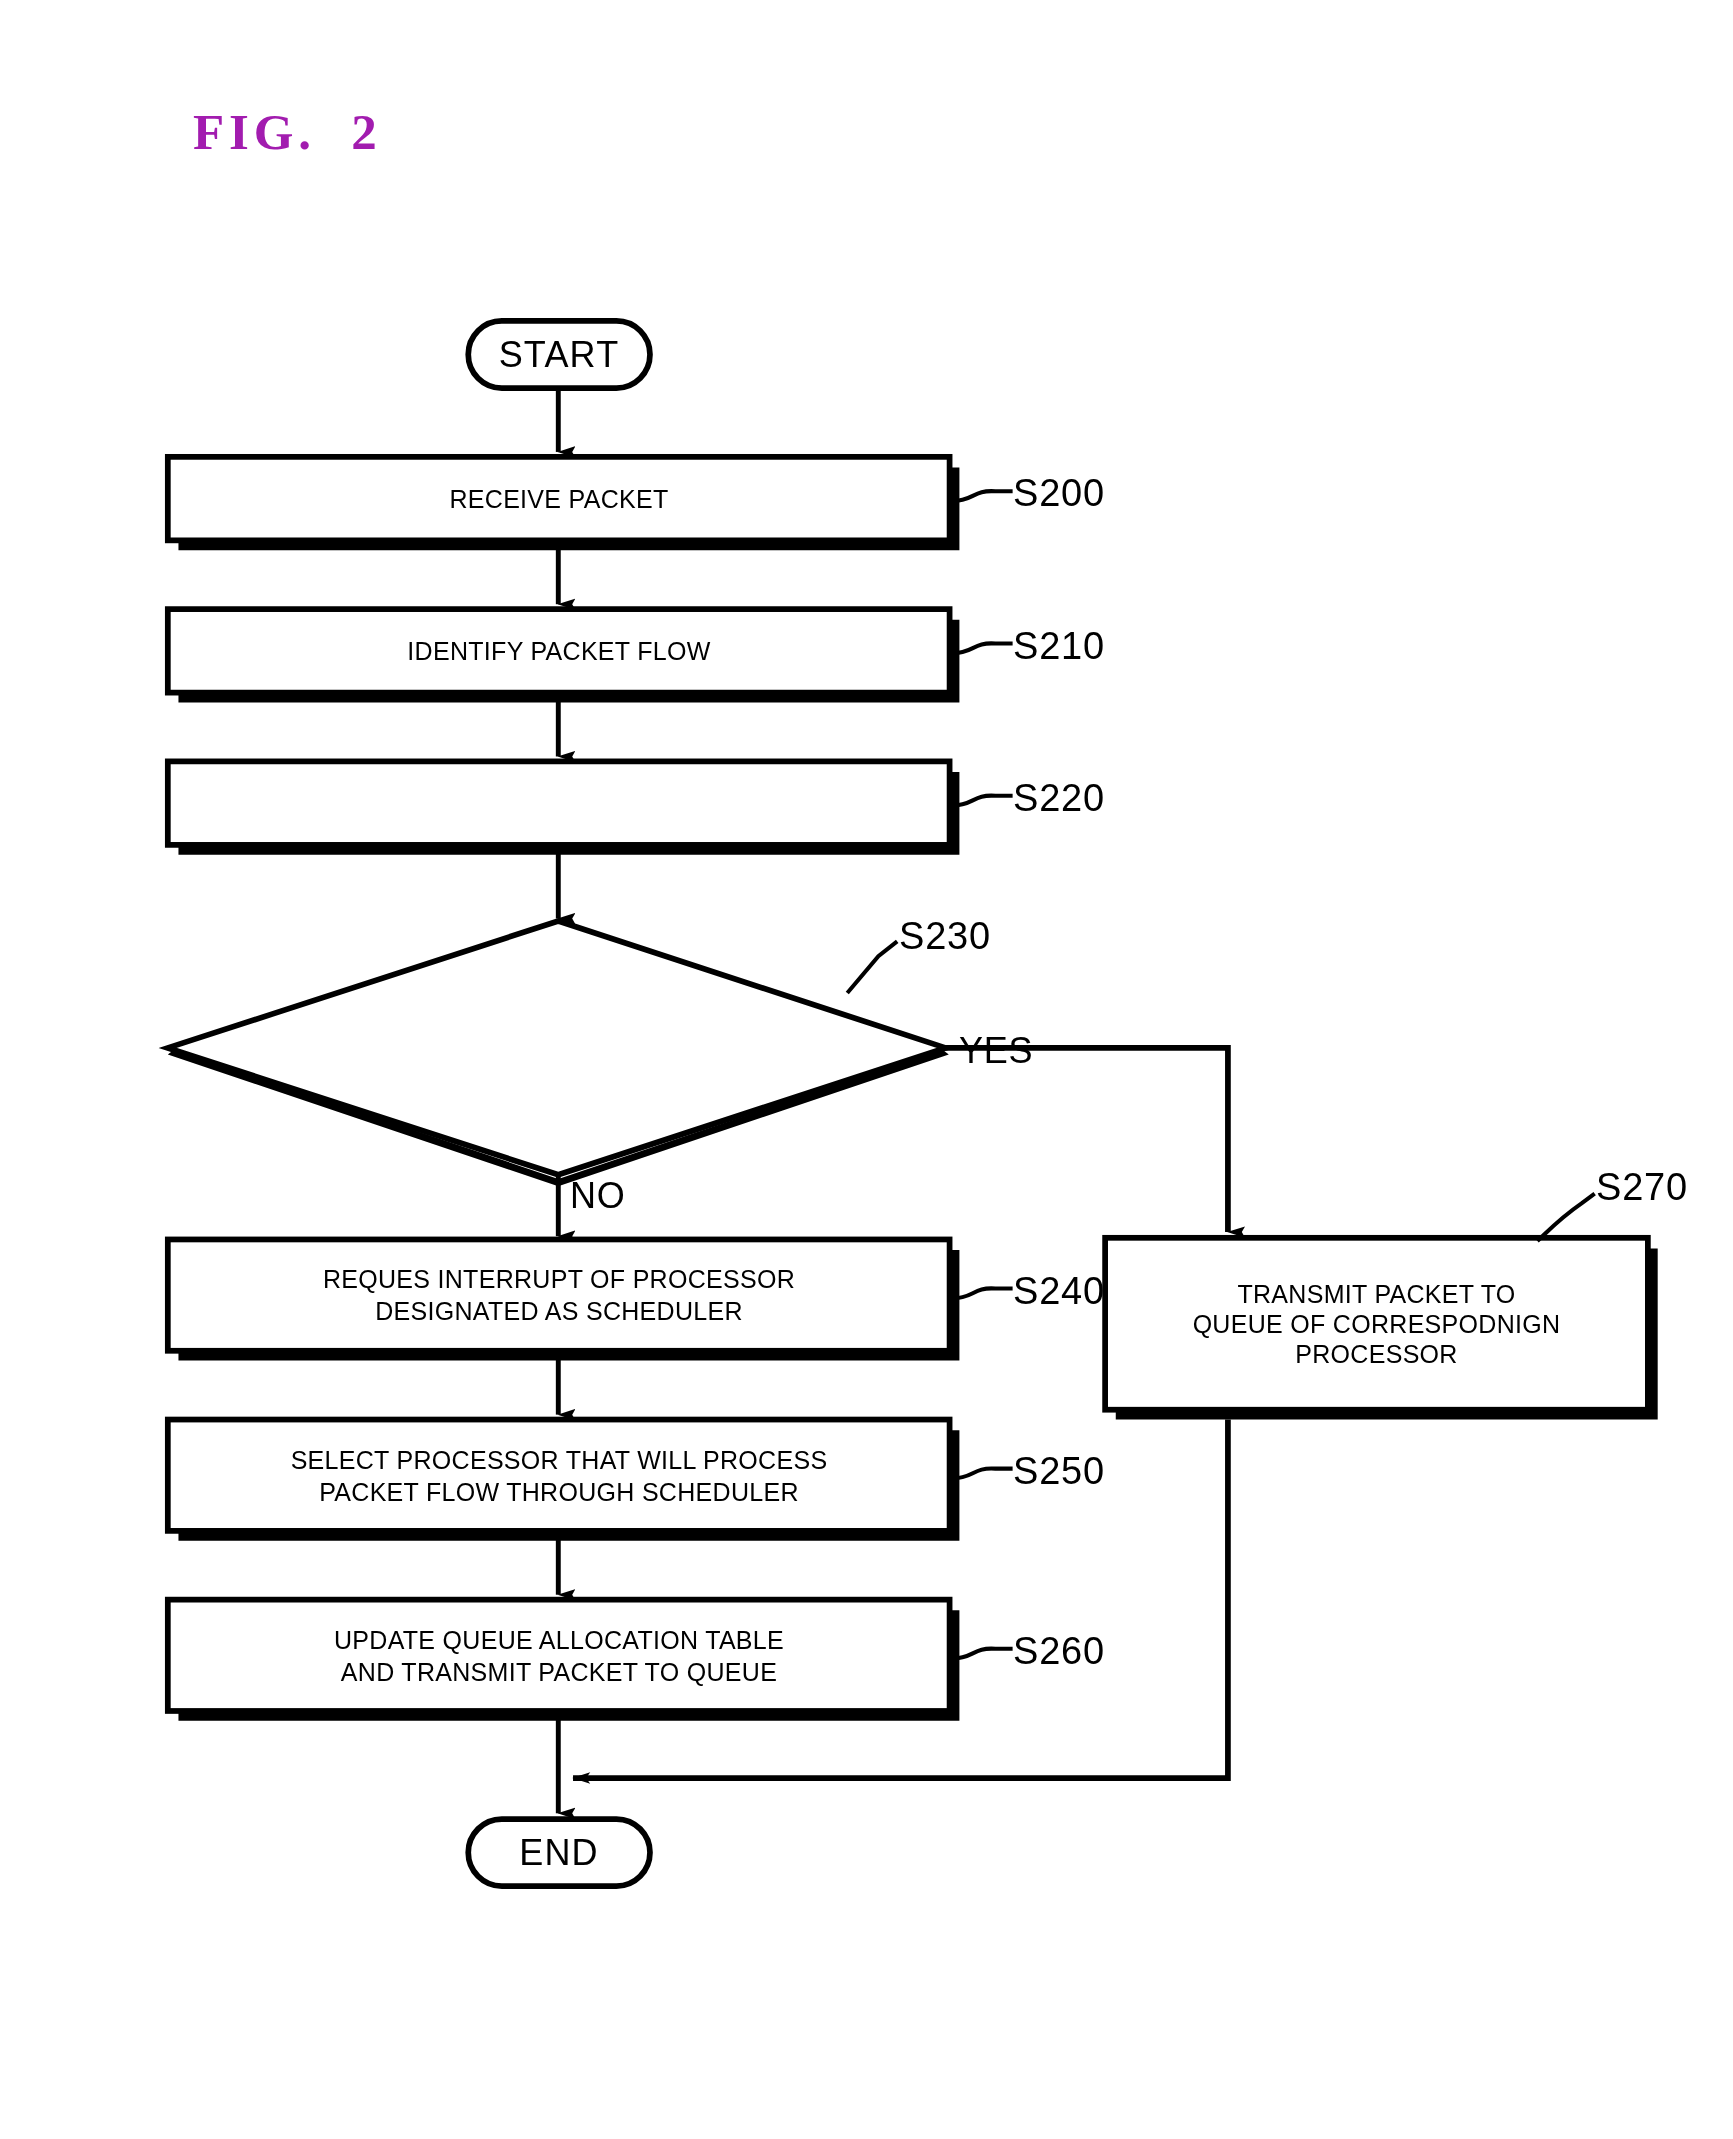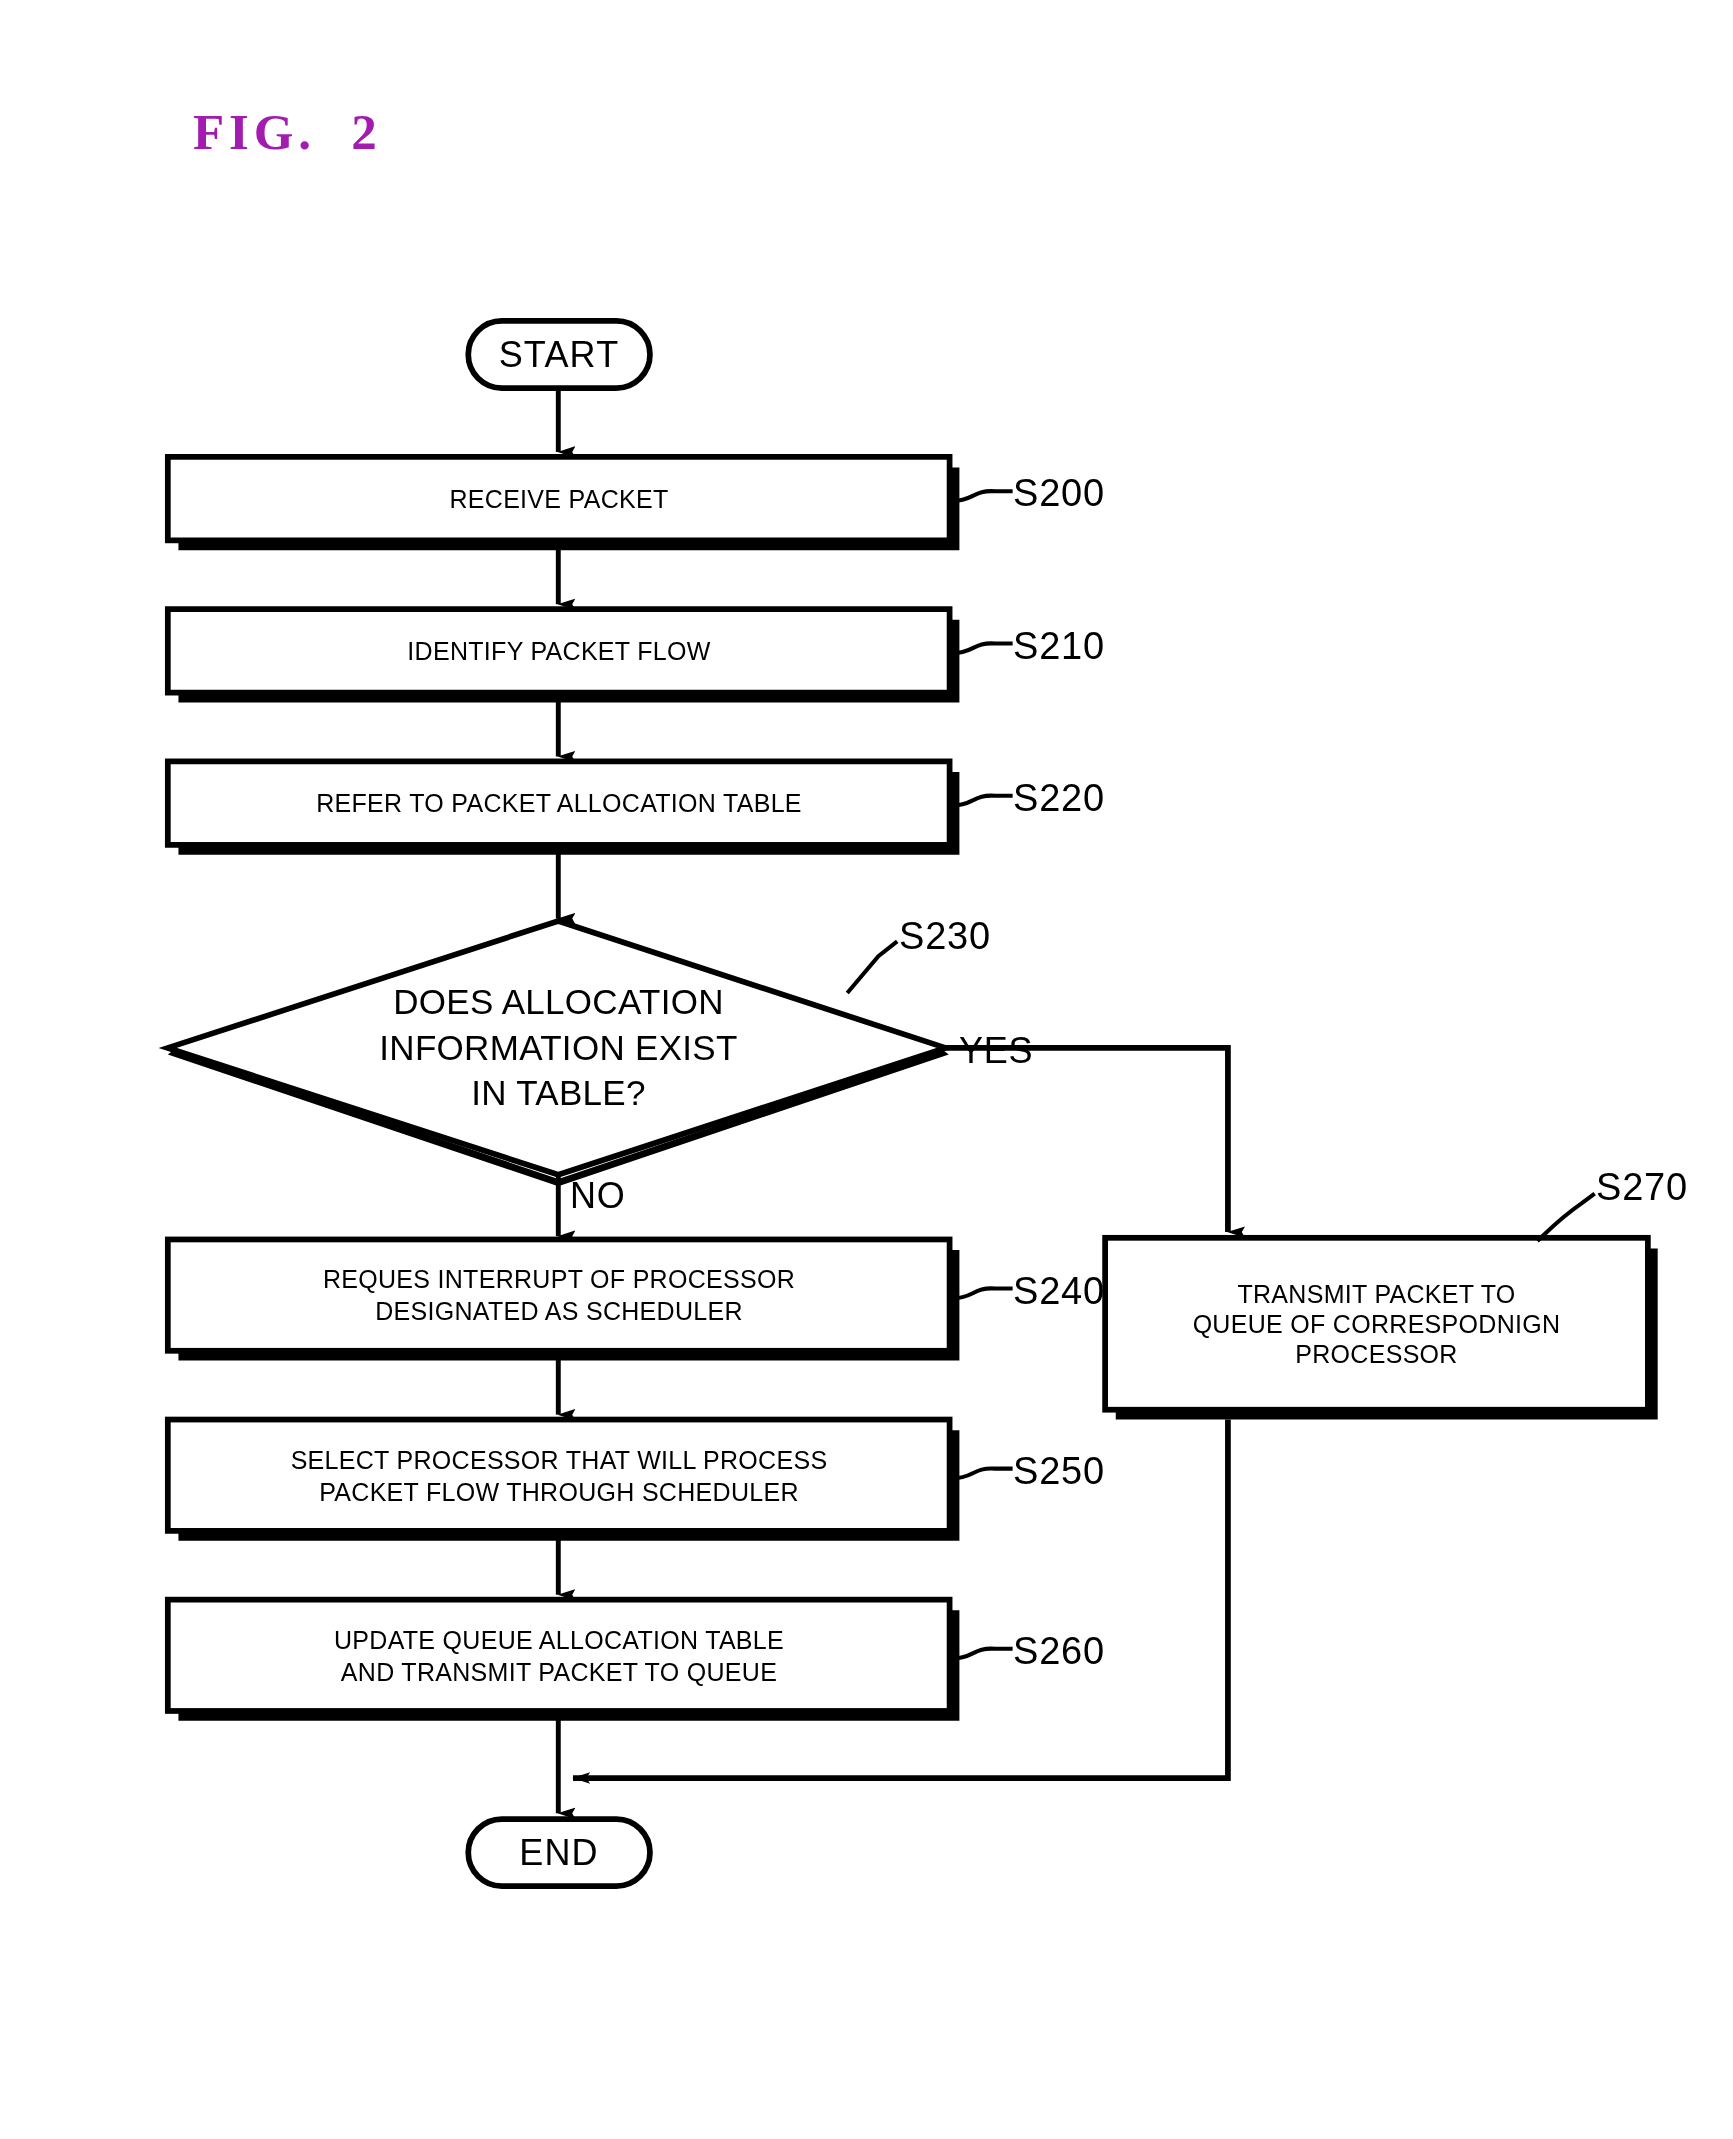--- a/index.html
+++ b/index.html
@@ -192,30 +192,22 @@
   <div class="node-text process-text" style="left:168px; top:457px; width:782px; height:84px;">
     <span class="line">RECEIVE PACKET</span>
   </div>
   <div class="step-ref" style="left:1013px; top:472px;">S200</div>
 
   <div class="node-text process-text" style="left:168px; top:609px; width:782px; height:84px;">
     <span class="line">IDENTIFY PACKET FLOW</span>
   </div>
   <div class="step-ref" style="left:1013px; top:625px;">S210</div>
 
-  <div class="node-text process-text" style="left:168px; top:761px; width:782px; height:84px;">
-    <span class="line">REFER TO PACKET ALLOCATION TABLE</span>
-  </div>
   <div class="step-ref" style="left:1013px; top:777px;">S220</div>
 
-  <div class="node-text decision-text" style="left:272px; top:978px; width:573px; height:139px;">
-    <span class="line">DOES ALLOCATION</span>
-    <span class="line">INFORMATION EXIST</span>
-    <span class="line">IN TABLE?</span>
-  </div>
   <div class="step-ref" style="left:899px; top:915px;">S230</div>
 
   <div class="branch-label" style="left:959px; top:990px;margin-top:40px;">YES</div>
   <div class="branch-label" style="left:570px; top:1175px;">NO</div>
 
   <div class="node-text process-text two-line" style="left:168px; top:1239px; width:782px; height:111px;">
     <span class="line">REQUES INTERRUPT OF PROCESSOR</span>
     <span class="line">DESIGNATED AS SCHEDULER</span>
   </div>
   <div class="step-ref" style="left:1013px; top:1270px;">S240</div>

